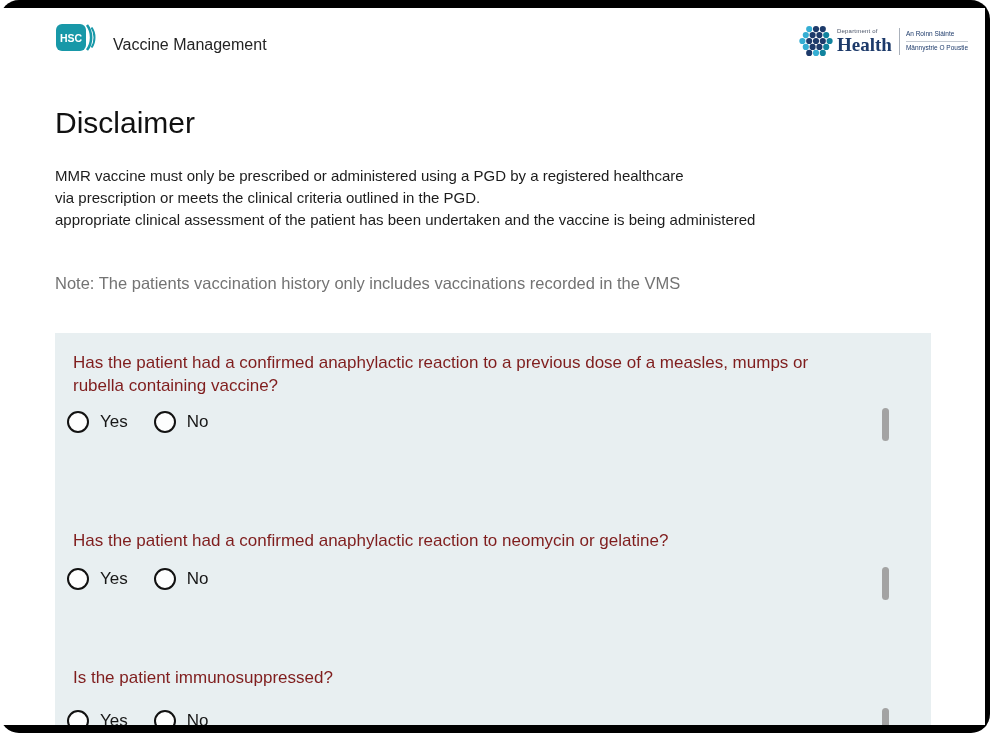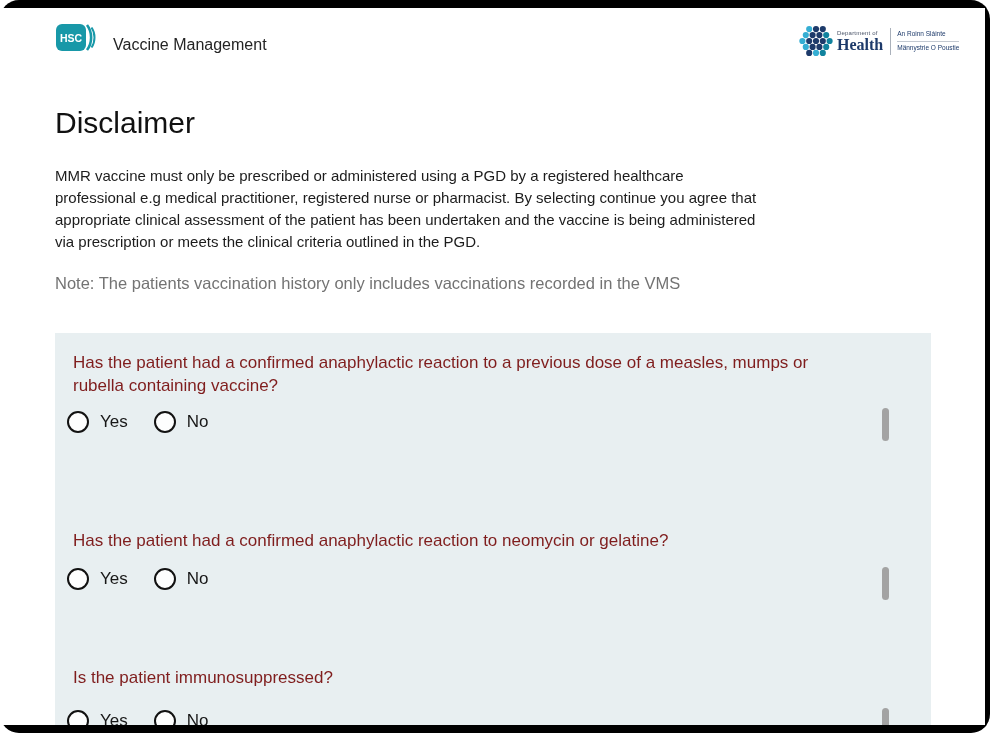--- a/index.html
+++ b/index.html
@@ -12,21 +12,21 @@
   .frame-right{position:absolute;left:985px;top:0;width:5px;height:733px;background:#000;z-index:31;}
 
   
   .header{position:absolute;left:0;top:8px;width:985px;height:58px;background:#fff;}
   .hsc-logo{position:absolute;left:55px;top:13px;}
   .app-title{position:absolute;left:113px;top:28px;font-size:16px;color:#242424;}
   .doh{position:absolute;left:799px;top:16px;display:flex;align-items:center;}
   .doh-dots{width:34px;height:34px;}
   .doh-dept{margin-left:4px;display:flex;flex-direction:column;line-height:1;}
   .doh-dept-small{font-size:6px;color:#4a5468;letter-spacing:.2px;}
-  .doh-dept-name{font-family:"Liberation Serif",serif;font-size:16px;font-weight:bold;color:#1d3a6a;margin-top:1px;}
+  .doh-dept-name{font-family:"Liberation Serif",serif;font-size:19px;font-weight:bold;color:#1d3a6a;margin-top:1px;}
   .doh-divider{width:1px;height:27px;background:#aab1bb;margin:0 6px 0 7px;}
   .doh-right{display:flex;flex-direction:column;line-height:1;}
   .doh-irish{font-size:6.5px;color:#1d3a6a;padding-bottom:3px;border-bottom:1px solid #c3c9d1;}
   .doh-ulster{font-size:6.5px;color:#1d3a6a;padding-top:3px;}
 
   
   .page-title{position:absolute;left:55px;top:86px;font-size:30px;font-weight:400;color:#111;}
   .disclaimer{position:absolute;left:55px;top:165px;font-size:15px;color:#1c1c1c;line-height:22px;}
   .disclaimer .line{white-space:nowrap;}
   .note{position:absolute;left:55px;top:274px;font-size:16.5px;color:#737373;white-space:nowrap;}
@@ -99,23 +99,22 @@
         <span class="doh-irish">An Roinn Sláinte</span>
         <span class="doh-ulster">Männystrie O Poustie</span>
       </div>
     </div>
   </div>
 
   <h1 class="page-title">Disclaimer</h1>
 
   <div class="disclaimer">
     <div class="line">MMR vaccine must only be prescribed or administered using a PGD by a registered healthcare</div>
-    <div class="line">professional e.g medical practitioner, registered nurse or pharmacist. By selecting continue you agree that</div>
+    <div class="line">via prescription or meets the clinical criteria outlined in the PGD.</div>
     <div class="line">appropriate clinical assessment of the patient has been undertaken and the vaccine is being administered</div>
-    <div class="line">via prescription or meets the clinical criteria outlined in the PGD.</div>
   </div>
 
   <div class="note">Note: The patients vaccination history only includes vaccinations recorded in the VMS</div>
 
   <div class="panel">
 
     <div class="q-text q1-text">
       <div class="line">Has the patient had a confirmed anaphylactic reaction to a previous dose of a measles, mumps or</div>
       <div class="line">rubella containing vaccine?</div>
     </div>

